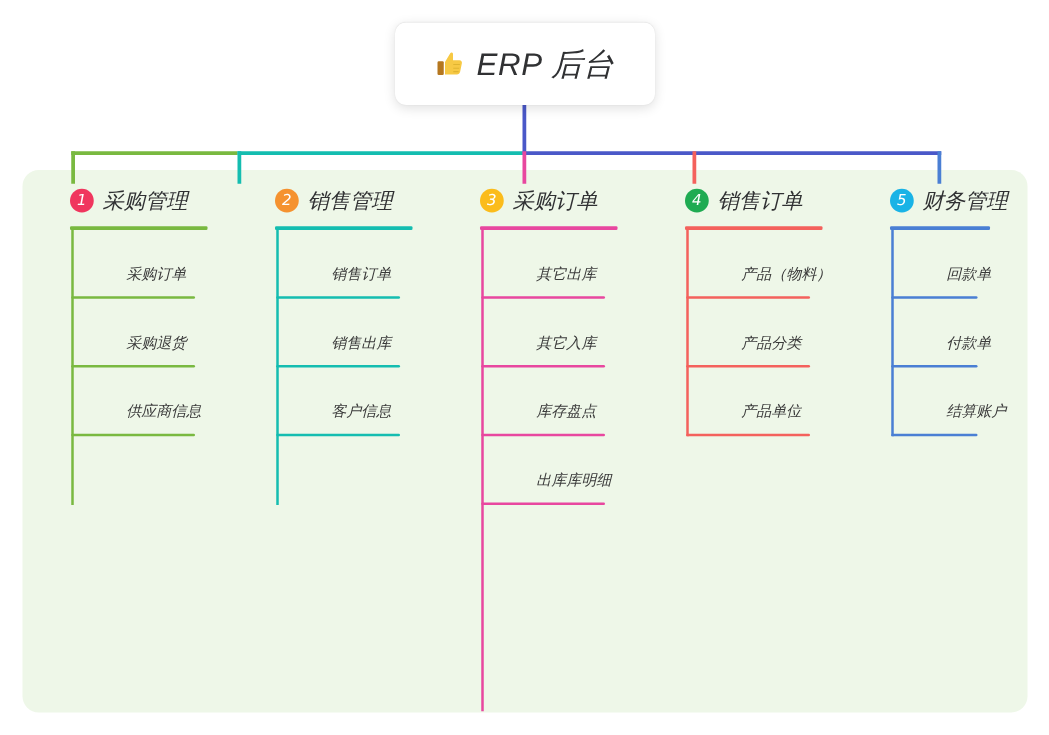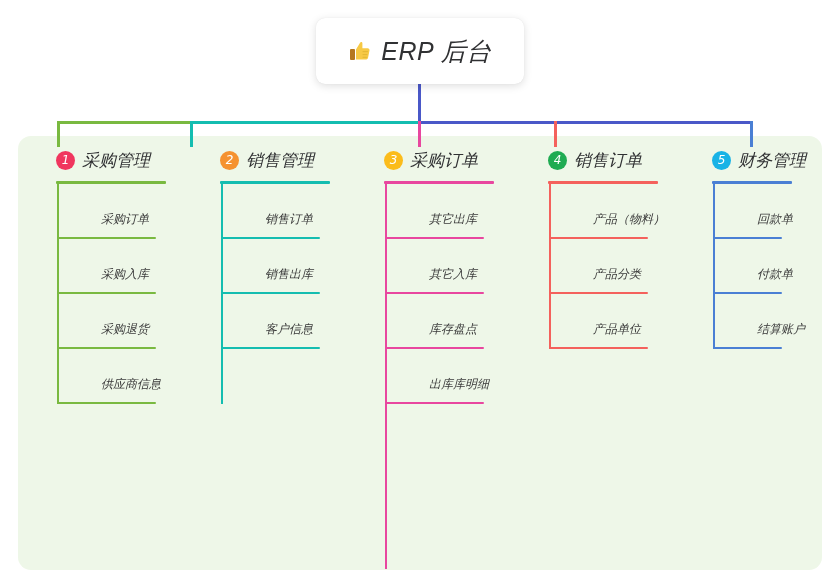--- a/index.html
+++ b/index.html
@@ -139,24 +139,20 @@
           <span class="col-title">采购管理</span>
         </div>
         <div class="col-rule" style="background: rgb(121, 185, 64); width: 110px; margin-left: 20px;"></div>
         <div style="position: relative;">
           <div class="spine" style="background: rgb(121, 185, 64); top: 0px; height: 220px;"></div>
           <div class="item">
             <span class="item-label">采购订单</span>
             <div class="item-rule" style="background: rgb(121, 185, 64); width: 99px;"></div>
           </div>
           <div class="item">
-            <span class="item-label">采购入库</span>
-            <div class="item-rule" style="background: rgb(121, 185, 64); width: 99px;"></div>
-          </div>
-          <div class="item">
             <span class="item-label">采购退货</span>
             <div class="item-rule" style="background: rgb(121, 185, 64); width: 99px;"></div>
           </div>
           <div class="item">
             <span class="item-label">供应商信息</span>
             <div class="item-rule" style="background: rgb(121, 185, 64); width: 99px;"></div>
           </div>
         </div>
       </div>
       <div class="col" style="left: 200px; top: 148px; width: 175px;">

